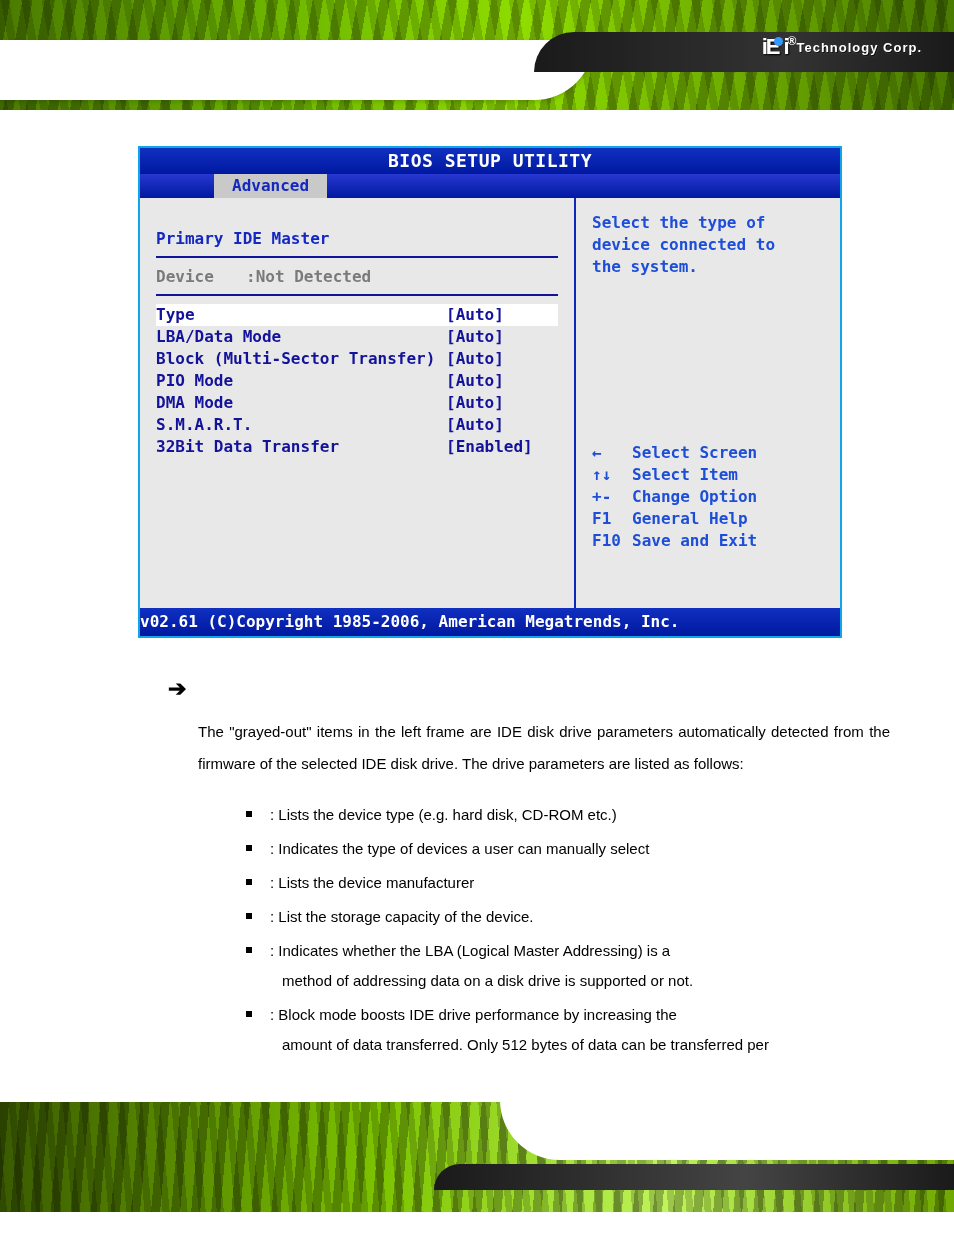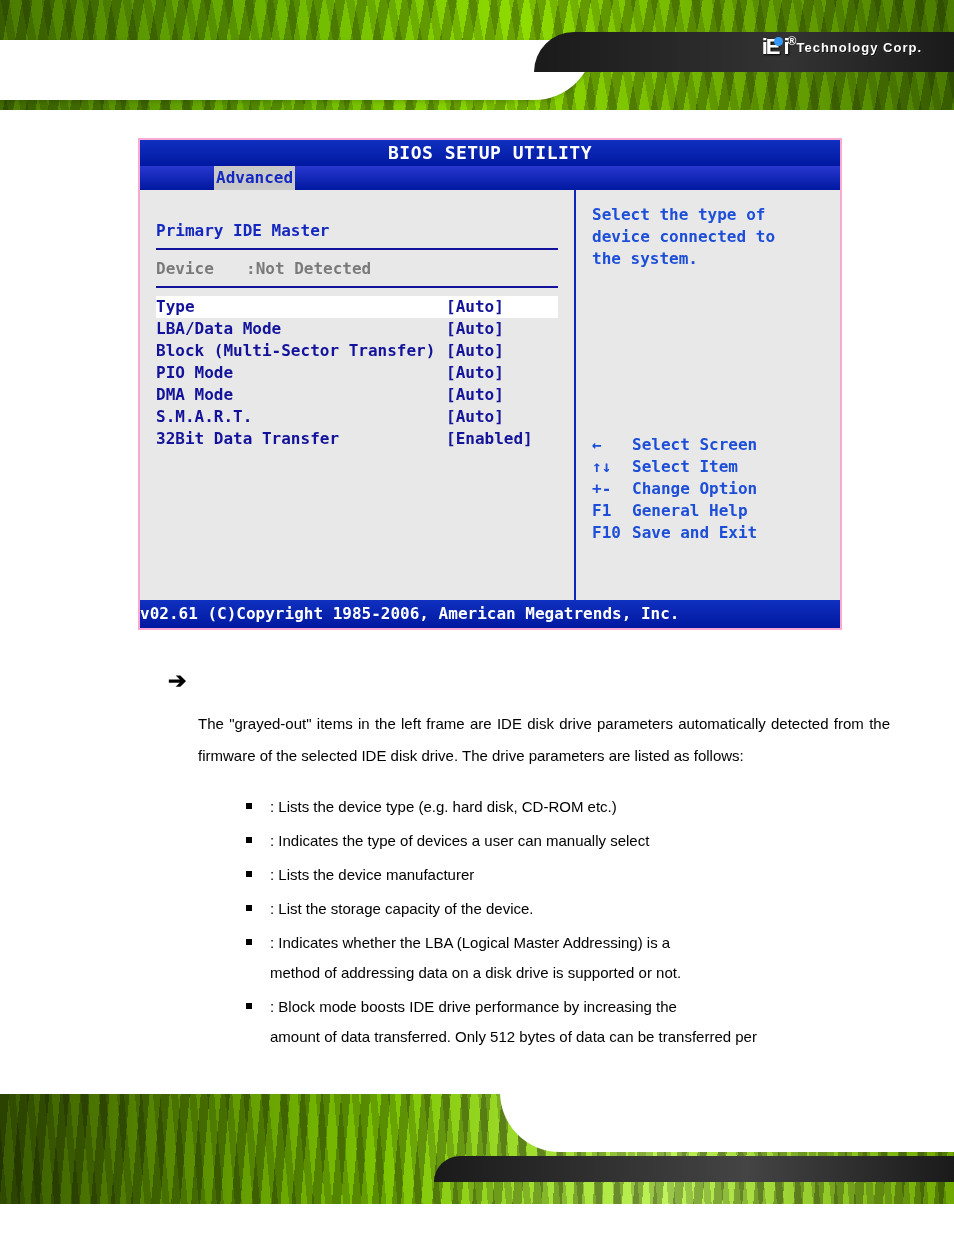--- a/index.html
+++ b/index.html
@@ -7,43 +7,43 @@
   .topband{height:110px;position:relative;overflow:hidden;background:linear-gradient(90deg,#4a7a00 0%,#6fb800 30%,#8fdc00 55%,#4a7a00 100%)}
   .topband::before{content:"";position:absolute;inset:0;background:repeating-linear-gradient(100deg,rgba(0,0,0,.25) 0 10px,rgba(255,255,255,0) 10px 22px),repeating-linear-gradient(80deg,rgba(0,0,0,.15) 0 8px,rgba(255,255,255,0) 8px 20px)}
   .topband-white{position:absolute;left:0;top:40px;right:360px;height:60px;background:#fff;border-bottom-right-radius:60px 60px;box-shadow:0 2px 4px rgba(0,0,0,.15)}
   .topband-dark{position:absolute;right:0;top:32px;width:420px;height:40px;background:linear-gradient(90deg,#1a1a1a 0%,#333 60%,#1a1a1a 100%);border-top-left-radius:40px}
   .logo{position:absolute;right:32px;top:34px;color:#fff;font-weight:700;font-family:Arial,Helvetica,sans-serif}
   .logo .iei{font-size:22px;letter-spacing:-2px;text-shadow:1px 1px 2px #000}
   .logo .iei .dot{display:inline-block;width:9px;height:9px;background:#39f;border-radius:50%;vertical-align:top;margin-left:-4px;margin-top:3px}
   .logo .reg{font-size:12px;vertical-align:top}
   .logo .tc{font-size:13px;letter-spacing:1px;vertical-align:2px;text-shadow:1px 1px 1px #000,1px 1px 2px rgba(255,255,255,.3)}
   
-  .bios{width:700px;margin:28px 0 0 138px;border:2px solid #f9a8d4}
+  .bios{width:700px;margin:36px 0 0 138px;border:2px solid #0ea5e9}
   .bios-title{background:linear-gradient(#1030c0,#0018a0);color:#fff;text-align:center;font:700 18px/26px "Lucida Console","DejaVu Sans Mono",monospace;letter-spacing:.5px}
   .bios-tabs{background:linear-gradient(#2838d0,#0018a0);height:24px;position:relative}
-  .bios-tab{position:absolute;left:74px;top:0;height:24px;padding:0 2px;background:#c9c9c9;color:#1428c0;font:700 16px/24px "Lucida Console","DejaVu Sans Mono",monospace}
+  .bios-tab{position:absolute;left:74px;top:0;height:24px;padding:0 18px;background:#c9c9c9;color:#1428c0;font:700 16px/24px "Lucida Console","DejaVu Sans Mono",monospace}
   .bios-body{display:flex;background:#e8e8e8}
   .bios-left{flex:1;padding:30px 16px 150px 16px;border-right:2px solid #1028b8;color:#12129a;font:700 16px/22px "Lucida Console","DejaVu Sans Mono",monospace}
   .bios-left .hdr{color:#1428c0}
   .bios-left .hr{border:none;border-top:2px solid #12129a;margin:6px 0 8px 0;width:100%}
   .bios-left .grayrow{color:#7a7a7a}
   .bios-left .row{display:flex}
   .bios-left .row .lbl{width:290px}
   .bios-right{width:220px;padding:14px 28px 20px 16px;color:#1d4ed8;font:700 16px/22px "Lucida Console","DejaVu Sans Mono",monospace}
   .bios-help{min-height:230px}
   .bios-keys .k{display:inline-block;width:40px}
   .bios-foot{background:linear-gradient(#1030c0,#0018a0);color:#fff;text-align:left;font:700 16px/28px "Lucida Console","DejaVu Sans Mono",monospace}
   
   .bodytext{margin:38px 64px 0 138px;font-family:Arial,Helvetica,sans-serif;color:#000}
   .arrow{font-size:22px;font-weight:900;margin:0 0 14px 30px}
   .para{font:400 15px/32px Arial,Helvetica,sans-serif;text-align:justify;margin:0 0 18px 60px}
   ul.bl{list-style:none;padding:0;margin:0 0 0 108px;font:400 15px/24px Arial,Helvetica,sans-serif}
   ul.bl li{position:relative;padding:5px 0 5px 24px}
   ul.bl li::before{content:"";position:absolute;left:0;top:13px;width:6px;height:6px;background:#000}
-  ul.bl li .cont{display:block;margin-top:6px;margin-left:0}
+  ul.bl li .cont{display:block;margin-top:6px;margin-left:12px}
   
   .botband{margin-top:40px;height:110px;position:relative;overflow:hidden;background:linear-gradient(90deg,#3a5a00 0%,#7dc400 40%,#bff45a 70%,#6fa800 100%)}
   .botband::before{content:"";position:absolute;inset:0;background:repeating-linear-gradient(95deg,rgba(0,0,0,.28) 0 9px,rgba(255,255,255,0) 9px 20px),repeating-linear-gradient(85deg,rgba(0,0,0,.18) 0 7px,rgba(255,255,255,0) 7px 18px)}
   .botband .whitecurve{position:absolute;right:0;bottom:52px;left:500px;height:60px;background:#fff;border-bottom-left-radius:60px 60px}
   .botband .darkcurve{position:absolute;right:0;bottom:22px;width:520px;height:26px;background:linear-gradient(90deg,#1a1a1a 0%,#444 60%,#1a1a1a 100%);border-top-left-radius:26px}
 </style>
 </head>
 <body>
 
 <div class="topband">

